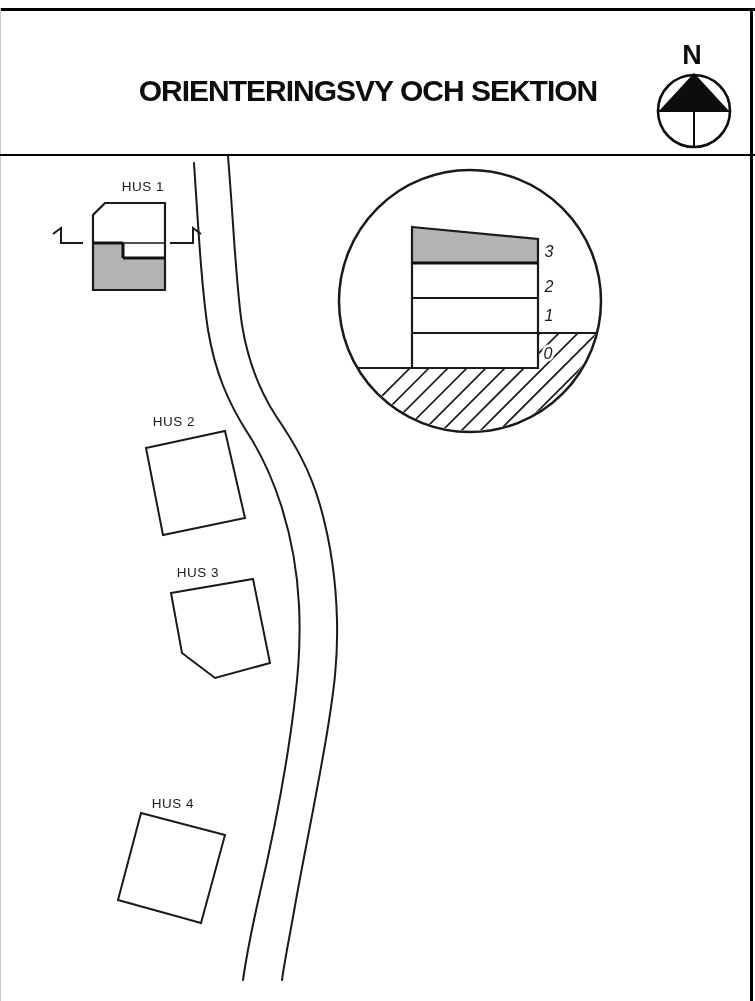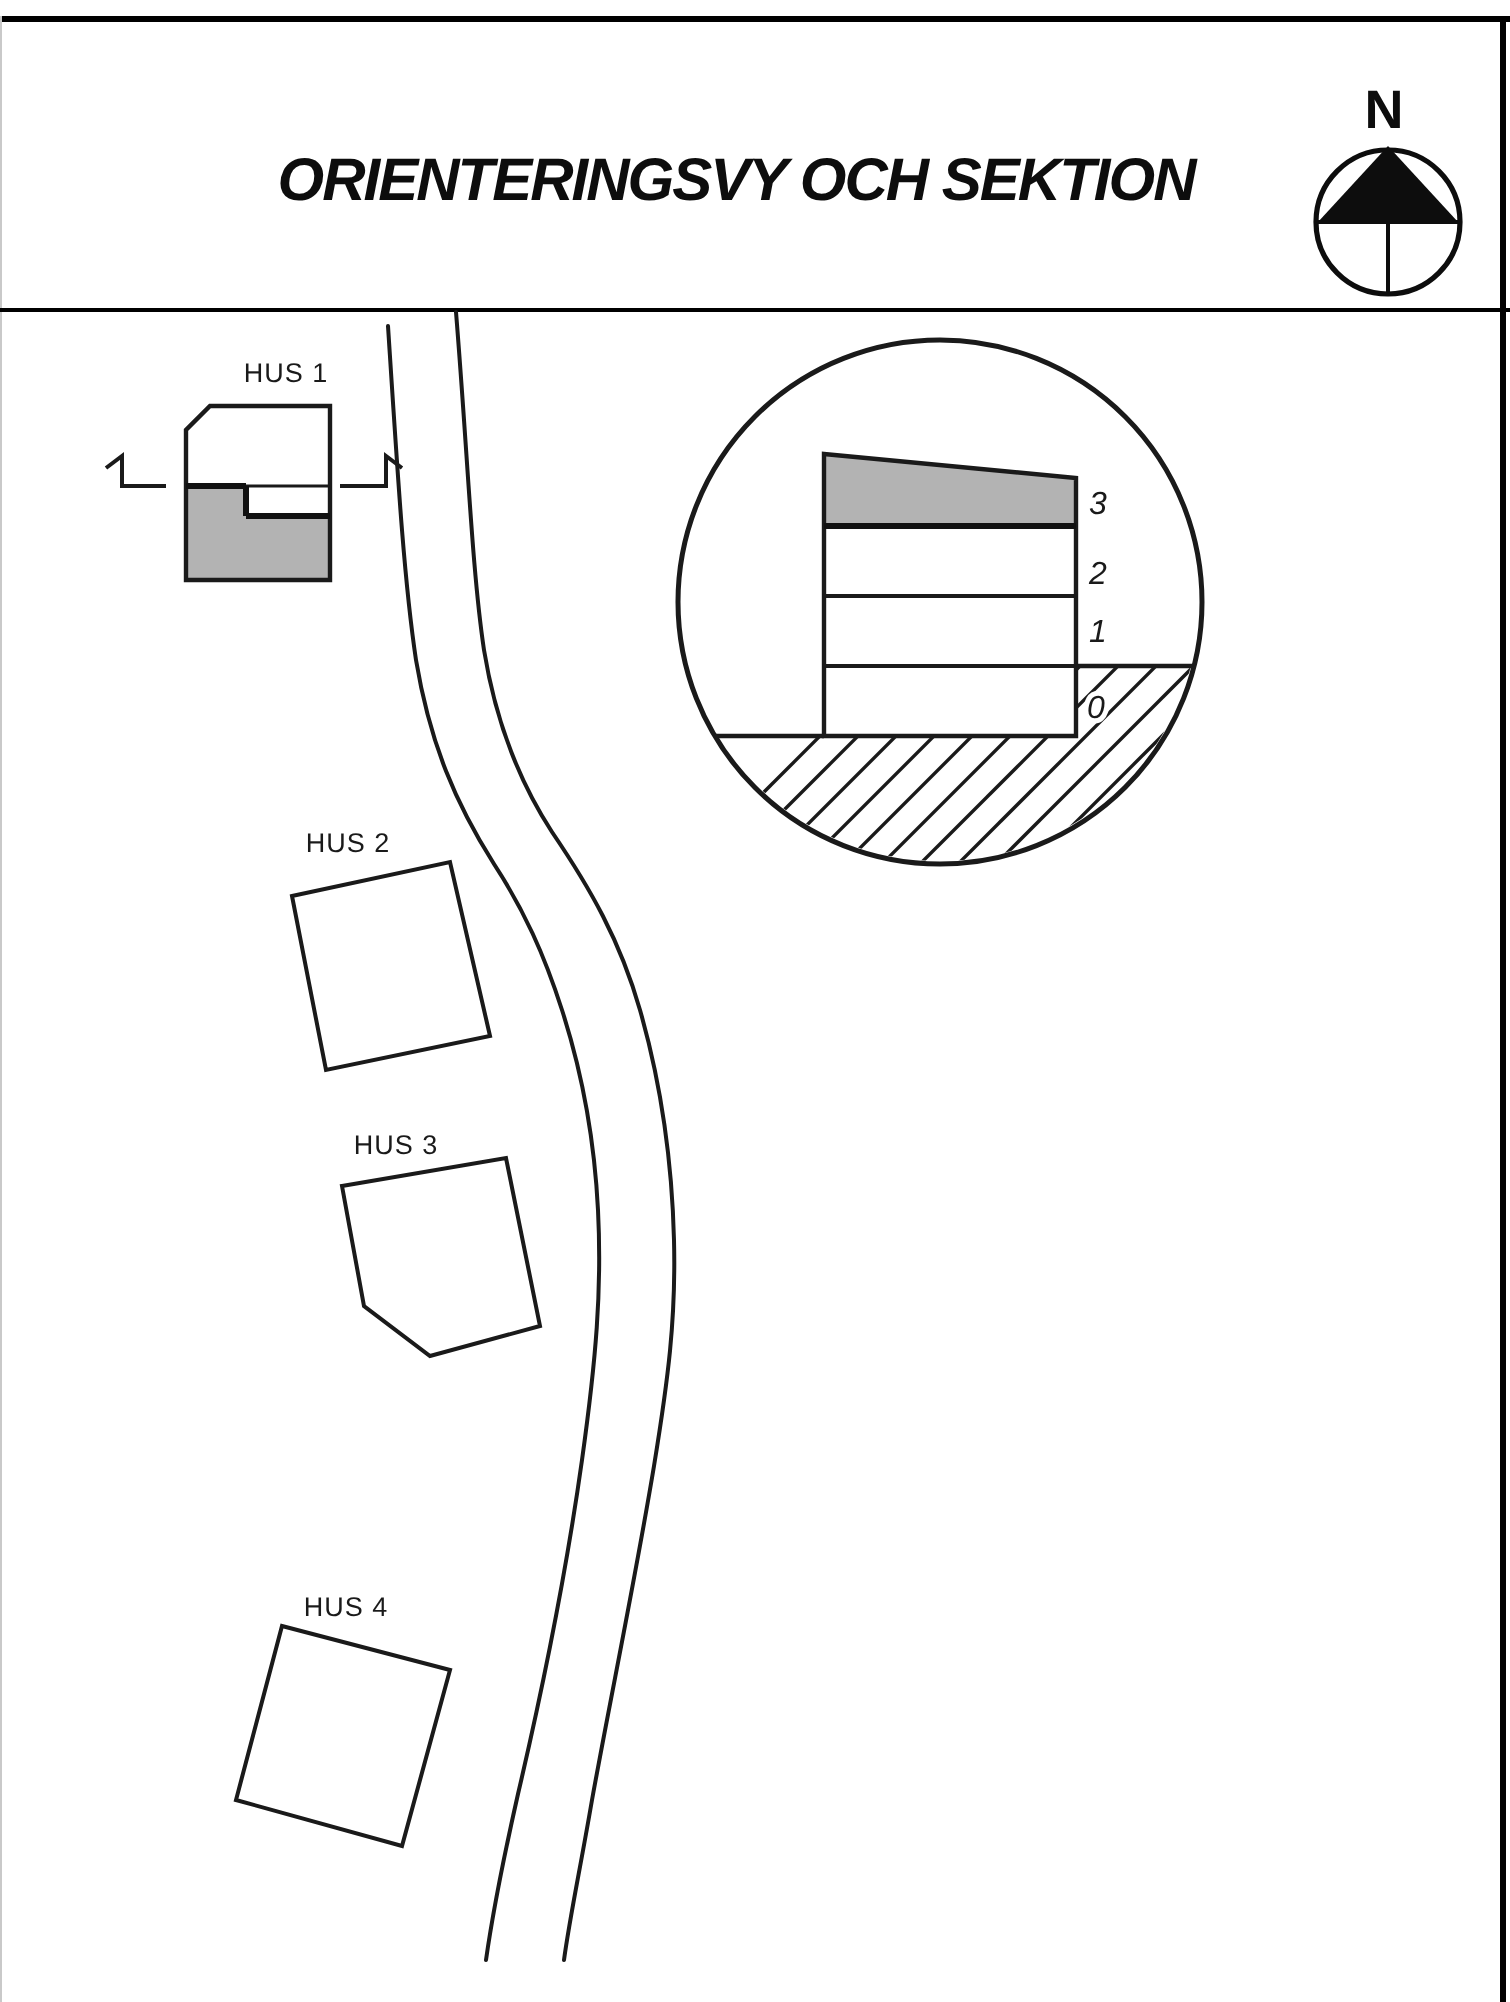--- a/index.html
+++ b/index.html
@@ -31,21 +31,20 @@
   }
   .page-title{
     position:absolute;
     left:368px; top:74px;
     transform:translateX(-50%);
     white-space:nowrap;
     font-size:30px;
     font-weight:bold;
     letter-spacing:-1px;
     color:#0d0d0d;
-    font-style:italic;
   }
   svg.drawing{
     position:absolute; left:0; top:0; width:755px; height:1001px;
   }
   .hus-label{
     font-family:"Liberation Sans", sans-serif;
     font-size:13.5px;
     fill:#1a1a1a;
     letter-spacing:0.5px;
   }

